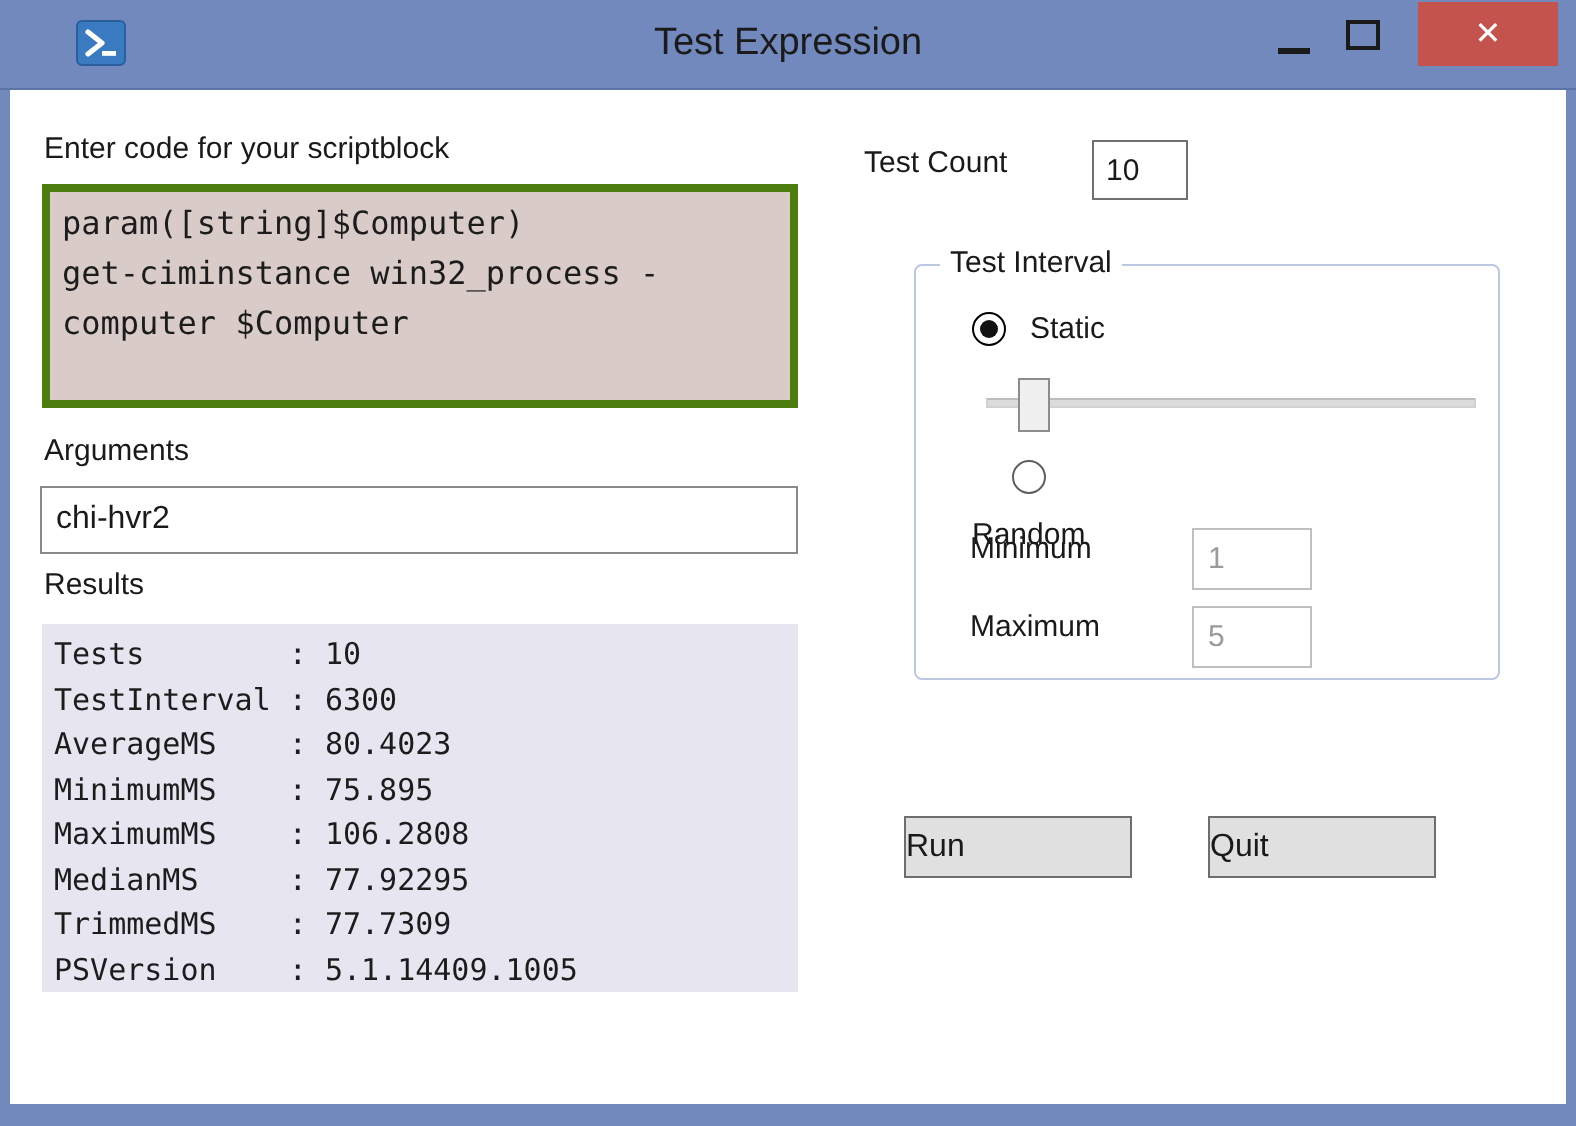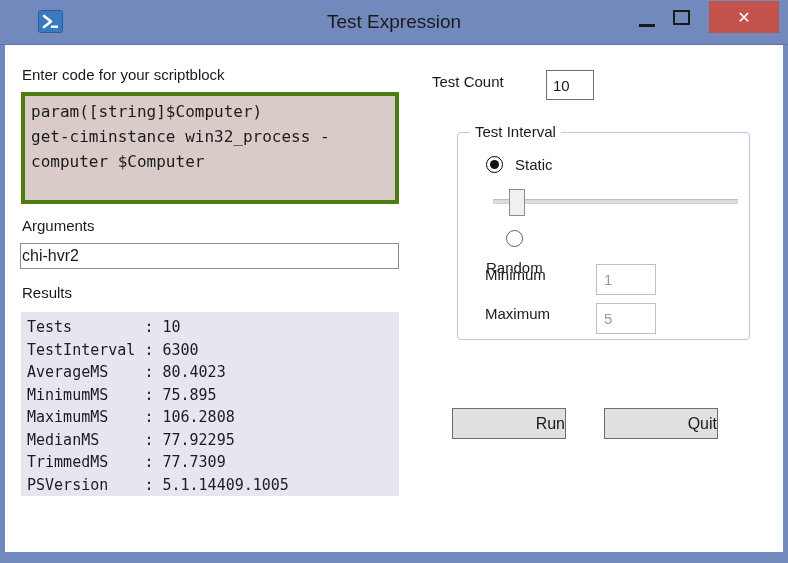--- a/index.html
+++ b/index.html
@@ -47,24 +47,24 @@
   .code-box {
     position:absolute; left:16px; top:47px; width:378px; height:112px;
     background:#d9ccc8; border:4px solid #4d7c0f;
     padding:3px 6px;
     font-family:"DejaVu Sans Mono", monospace;
     font-size:16px; line-height:25px; color:#1c1c1c;
   }
   .code-line { white-space:pre; }
 
   .args-input {
-    position:absolute; left:15px; top:198px; width:379px; height:26px;
+    position:absolute; left:15px; top:198px; width:379px; height:34px;
     background:#ffffff; border:1px solid #8a8a8a;
     font-family:"Liberation Sans", sans-serif;
-    font-size:16px; color:#1a1a1a; padding:0 1px;
+    font-size:16px; color:#1a1a1a; padding:0 7px;
   }
 
   .results-box {
     position:absolute; left:16px; top:267px; width:378px; height:184px;
     background:#e7e6f0; border:none;
     padding:4px 6px;
     font-family:"DejaVu Sans Mono", monospace;
     font-size:15px; line-height:22.5px; color:#1c1c1c;
   }
   .res-line { white-space:pre; }
@@ -119,21 +119,21 @@
   .min-input { left:138px; top:131px; }
   .max-input { left:138px; top:170px; }
   .lbl-min { left:27px;  top:133px; }
   .lbl-max { left:27px;  top:172px; }
 
   .action-btn {
     position:absolute; top:363px; height:31px;
     background:#e0e0e0; border:1px solid #6e6e6e;
     font-family:"Liberation Sans", sans-serif;
     font-size:16px; color:#1a1a1a;
-    display:flex; align-items:center; justify-content:flex-end;
+    display:flex; align-items:center; justify-content:flex-start;
     cursor:default;
   }
   .btn-run  { left:447px; width:114px; }
   .btn-quit { left:599px; width:114px; }
 </style>
 </head>
 <body>
 
 <div class="window">
 

